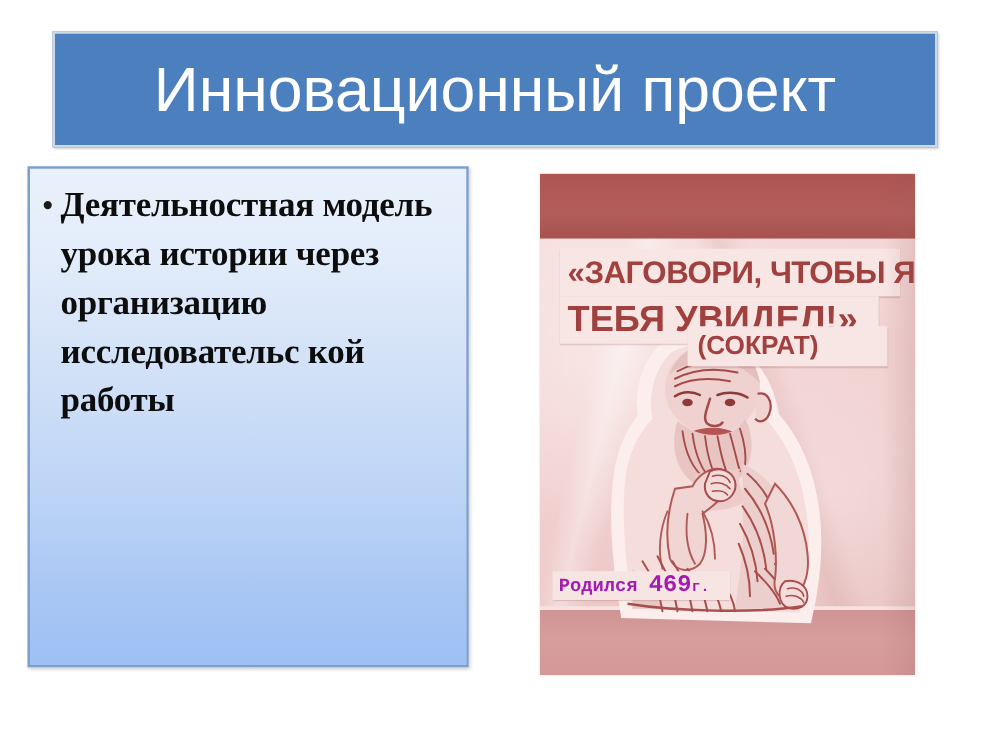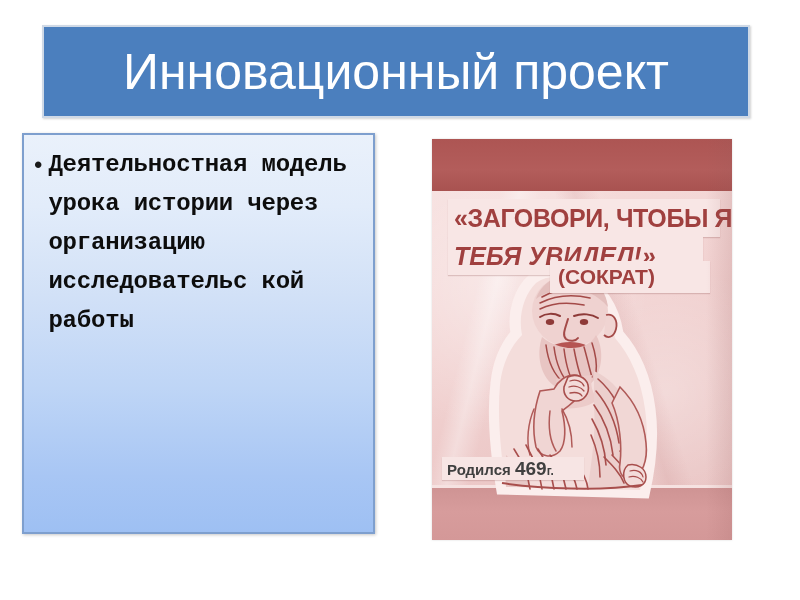--- a/index.html
+++ b/index.html
@@ -75,25 +75,25 @@
   .bullet-dot {
     flex: 0 0 auto;
     color: #1a1a1a;
     font-size: 24px;
     line-height: 40px;
     padding-left: 2px;
   }
   .bullet-body {
     flex: 1 1 auto;
     color: #0d0d0d;
-    font-size: 24px;
+    font-size: 28px;
     font-weight: bold;
     line-height: 39px;
     letter-spacing: -0.2px;
-    font-family: Liberation Mono, monospace;
+    font-family: Liberation Serif, serif;
     word-break: break-word;
   }
   .bullet-body .seg-light {
     font-weight: 600;
   }
 
   
   .poster {
     position: absolute;
     left: 432px;
@@ -171,45 +171,44 @@
     line-height: 38px;
     padding-left: 6px;
     box-sizing: border-box;
     letter-spacing: -0.4px;
   }
   .quote-line2 {
     left: 16px;
     top: 98px;
     width: 255px;
     height: 38px;
-    font-size: 25px;
+    font-size: 29px;
     line-height: 38px;
     padding-left: 6px;
     box-sizing: border-box;
     letter-spacing: 0px;
-    font-style: italic;
   }
   .quote-attrib {
     left: 118px;
     top: 122px;
     width: 160px;
     height: 32px;
     font-size: 21px;
     line-height: 32px;
     padding-left: 8px;
     box-sizing: border-box;
     letter-spacing: 0px;
   }
 
   
   .date-strip {
     position: absolute;
     background: #f7e5e4;
-    color: #404040;
-    font-family: Liberation Sans, sans-serif;
+    color: #a21caf;
+    font-family: Liberation Mono, monospace;
     font-weight: bold;
     white-space: nowrap;
     box-shadow: 0 1px 1px rgba(140,80,80,0.22);
   }
   .date-born {
     left: 10px;
     top: 318px;
     width: 142px;
     height: 23px;
     font-size: 15px;

